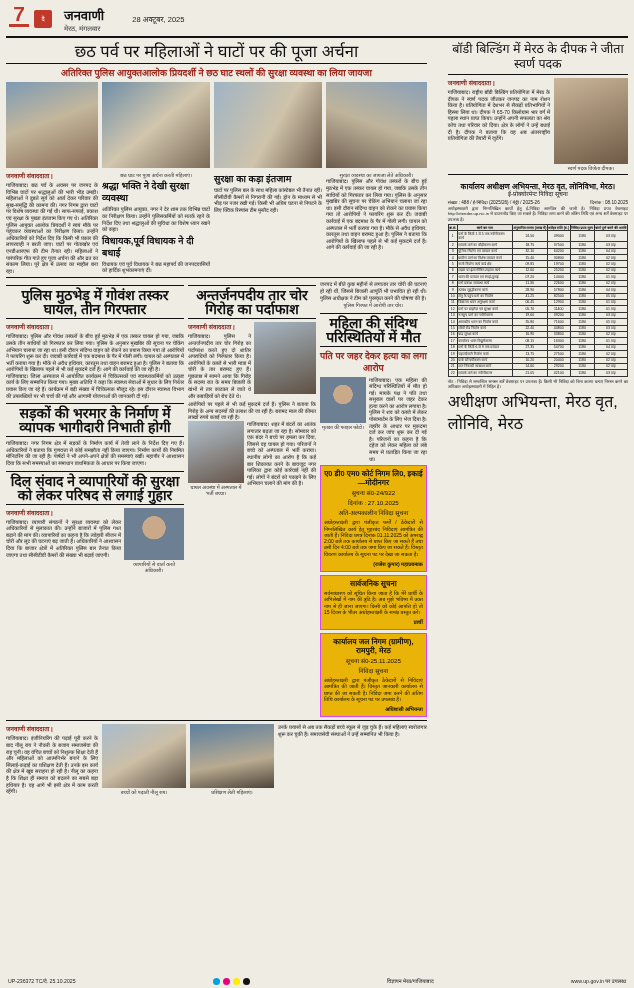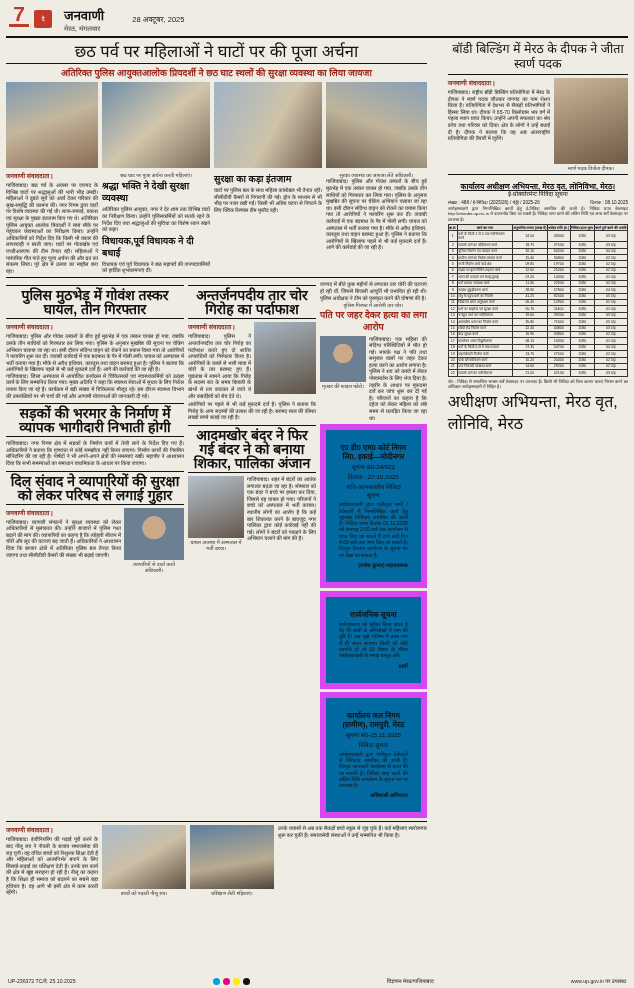--- a/index.html
+++ b/index.html
@@ -89,38 +89,38 @@
   .photo.g6 { background: linear-gradient(170deg,#5c7f9e,#b9ab91 60%,#4e443a); }
   .photo.p1 { background: linear-gradient(160deg,#cbb79a,#6f5a46); }
   .photo.p2 { background: linear-gradient(160deg,#a9b8c6,#5e5142); }
   .photo.p3 { background: linear-gradient(160deg,#b4c3cf,#67564a); }
   .photo.face { background: radial-gradient(circle at 50% 38%, #caa98a 0 26%, #6d7f93 27% 100%); }
 
   .hr { border-top:1px solid #111; margin:3px 0; }
 
   
   .notice {
-    border:6px solid #d946ef; padding:13px; margin-top:3px; background:#0369a1;
+    border:1px solid #d946ef; padding:3px; margin-top:3px; background:#eab308;
   }
   .notice .nh { font-size:7.5px; font-weight:bold; text-align:center; line-height:9px; }
   .notice .ns { font-size:6.2px; text-align:center; line-height:8px; margin-top:2px; }
   .notice .nb { font-size:5px; line-height:6.3px; text-align:justify; margin-top:2px; }
   .notice .nf { font-size:5.2px; text-align:right; margin-top:3px; font-weight:bold; }
 
   table.tender {
     width:100%; border-collapse:collapse; margin-top:2px;
   }
   table.tender th, table.tender td {
     border:0.5px solid #333; font-size:3.5px; line-height:4.4px; padding:0.5px;
     text-align:center; vertical-align:middle;
   }
   table.tender th { font-weight:bold; background:#e6e2d8; }
   table.tender td.l { text-align:left; }
 
-  .tendhead { font-size:7.6px; font-weight:bold; text-align:center; line-height:9px; margin-top:4px;text-decoration:underline; }
+  .tendhead { font-size:7.6px; font-weight:bold; text-align:center; line-height:9px; margin-top:4px; }
   .tendsub { font-size:6px; text-align:center; line-height:7.4px; }
   .tendline { font-size:4.6px; text-align:center; line-height:6px; }
 
   
   .footstrip {
     position:absolute; left:0; bottom:0; width:634px; height:14px;
     display:flex; align-items:center; justify-content:space-between;
     padding:0 8px; font-size:5.2px; color:#222;
   }
   .dots { display:flex; gap:3px; }
@@ -223,36 +223,36 @@
             <div class="c">
               <div class="byline">जनवाणी संवाददाता |</div>
               <div class="body">गाजियाबाद। पुलिस ने अन्तर्जनपदीय तार चोर गिरोह का पर्दाफाश करते हुए दो शातिर अपराधियों को गिरफ्तार किया है। आरोपियों के कब्जे से भारी मात्रा में चोरी के तार बरामद हुए हैं। पूछताछ में सामने आया कि गिरोह के सदस्य रात के समय बिजली के खंभों से तार काटकर ले जाते थे और कबाड़ियों को बेच देते थे।</div>
             </div>
             <div style="flex:0 0 62px">
               <div class="photo p2" style="height:72px"></div>
             </div>
           </div>
           <div class="body" style="margin-top:2px">आरोपियों पर पहले से भी कई मुकदमे दर्ज हैं। पुलिस ने बताया कि गिरोह के अन्य सदस्यों की तलाश की जा रही है। बरामद माल की कीमत लाखों रुपये बताई जा रही है।</div>
 
-          <div class="secthead">आदमखोर बंदर ने फिर गई बंदर ने को बनाया शिकार, पालिका अंजान</div>
           <div class="row" style="gap:3px">
             <div style="flex:0 0 56px">
               <div class="photo p3" style="height:62px"></div>
               <div class="cap">घायल अवस्था में अस्पताल में भर्ती बच्चा।</div>
             </div>
             <div class="c">
               <div class="body">गाजियाबाद। शहर में बंदरों का आतंक लगातार बढ़ता जा रहा है। सोमवार को एक बंदर ने बच्चे पर हमला कर दिया, जिससे वह घायल हो गया। परिजनों ने बच्चे को अस्पताल में भर्ती कराया। स्थानीय लोगों का आरोप है कि कई बार शिकायत करने के बावजूद नगर पालिका द्वारा कोई कार्रवाई नहीं की गई। लोगों ने बंदरों को पकड़ने के लिए अभियान चलाने की मांग की है।</div>
             </div>
           </div>
         </div>
 
         <div class="c">
           <div class="body">जनपद में बीते कुछ महीनों से लगातार तार चोरी की घटनाएं हो रही थीं, जिससे बिजली आपूर्ति भी प्रभावित हो रही थी। पुलिस अधीक्षक ने टीम को पुरस्कृत करने की घोषणा की है।</div>
           <div class="cap">पुलिस गिरफ्त में आरोपी तार चोर।</div>
 
+          <div class="secthead">महिला की संदिग्ध परिस्थितियों में मौत</div>
           <div class="subhl">पति पर जहर देकर हत्या का लगा आरोप</div>
           <div class="row" style="gap:3px">
             <div style="flex:0 0 46px">
               <div class="photo face" style="height:46px"></div>
               <div class="cap">मृतका की फाइल फोटो।</div>
             </div>
             <div class="c">
               <div class="body">गाजियाबाद। एक महिला की संदिग्ध परिस्थितियों में मौत हो गई। मायके पक्ष ने पति तथा ससुराल वालों पर जहर देकर हत्या करने का आरोप लगाया है। पुलिस ने शव को कब्जे में लेकर पोस्टमार्टम के लिए भेज दिया है। तहरीर के आधार पर मुकदमा दर्ज कर जांच शुरू कर दी गई है। परिजनों का कहना है कि दहेज को लेकर महिला को लंबे समय से प्रताड़ित किया जा रहा था।</div>
             </div>
           </div>

